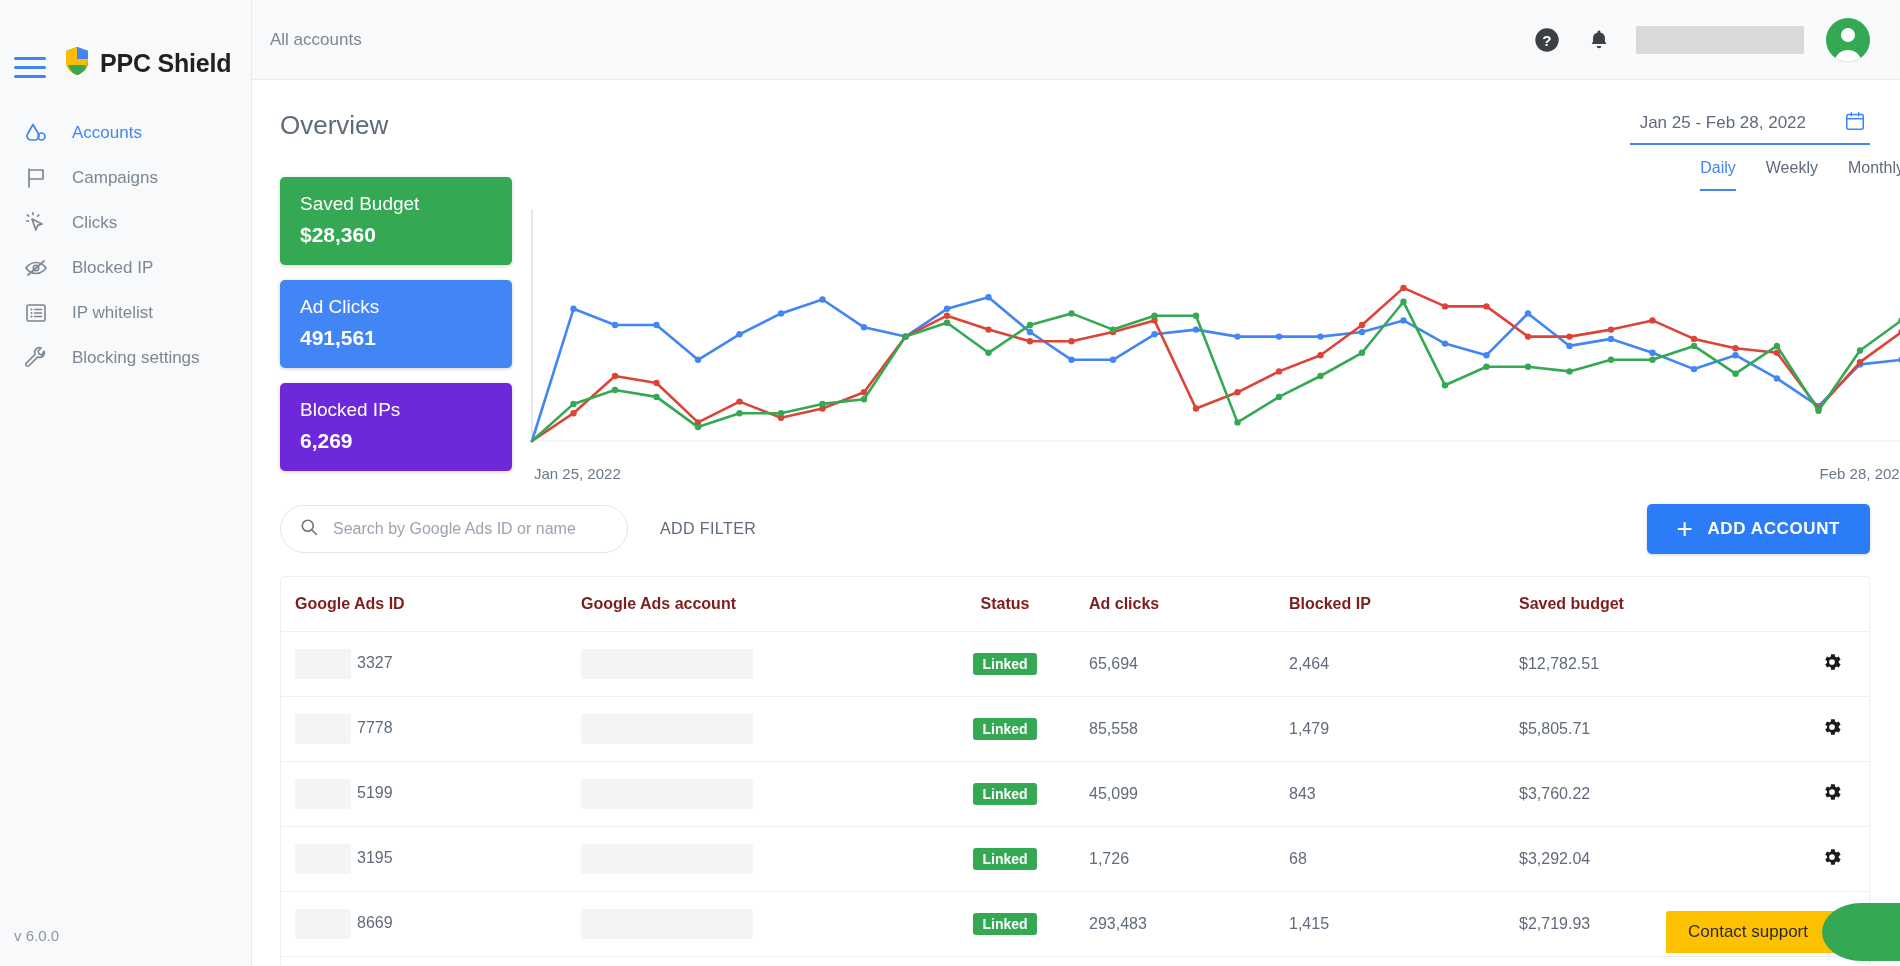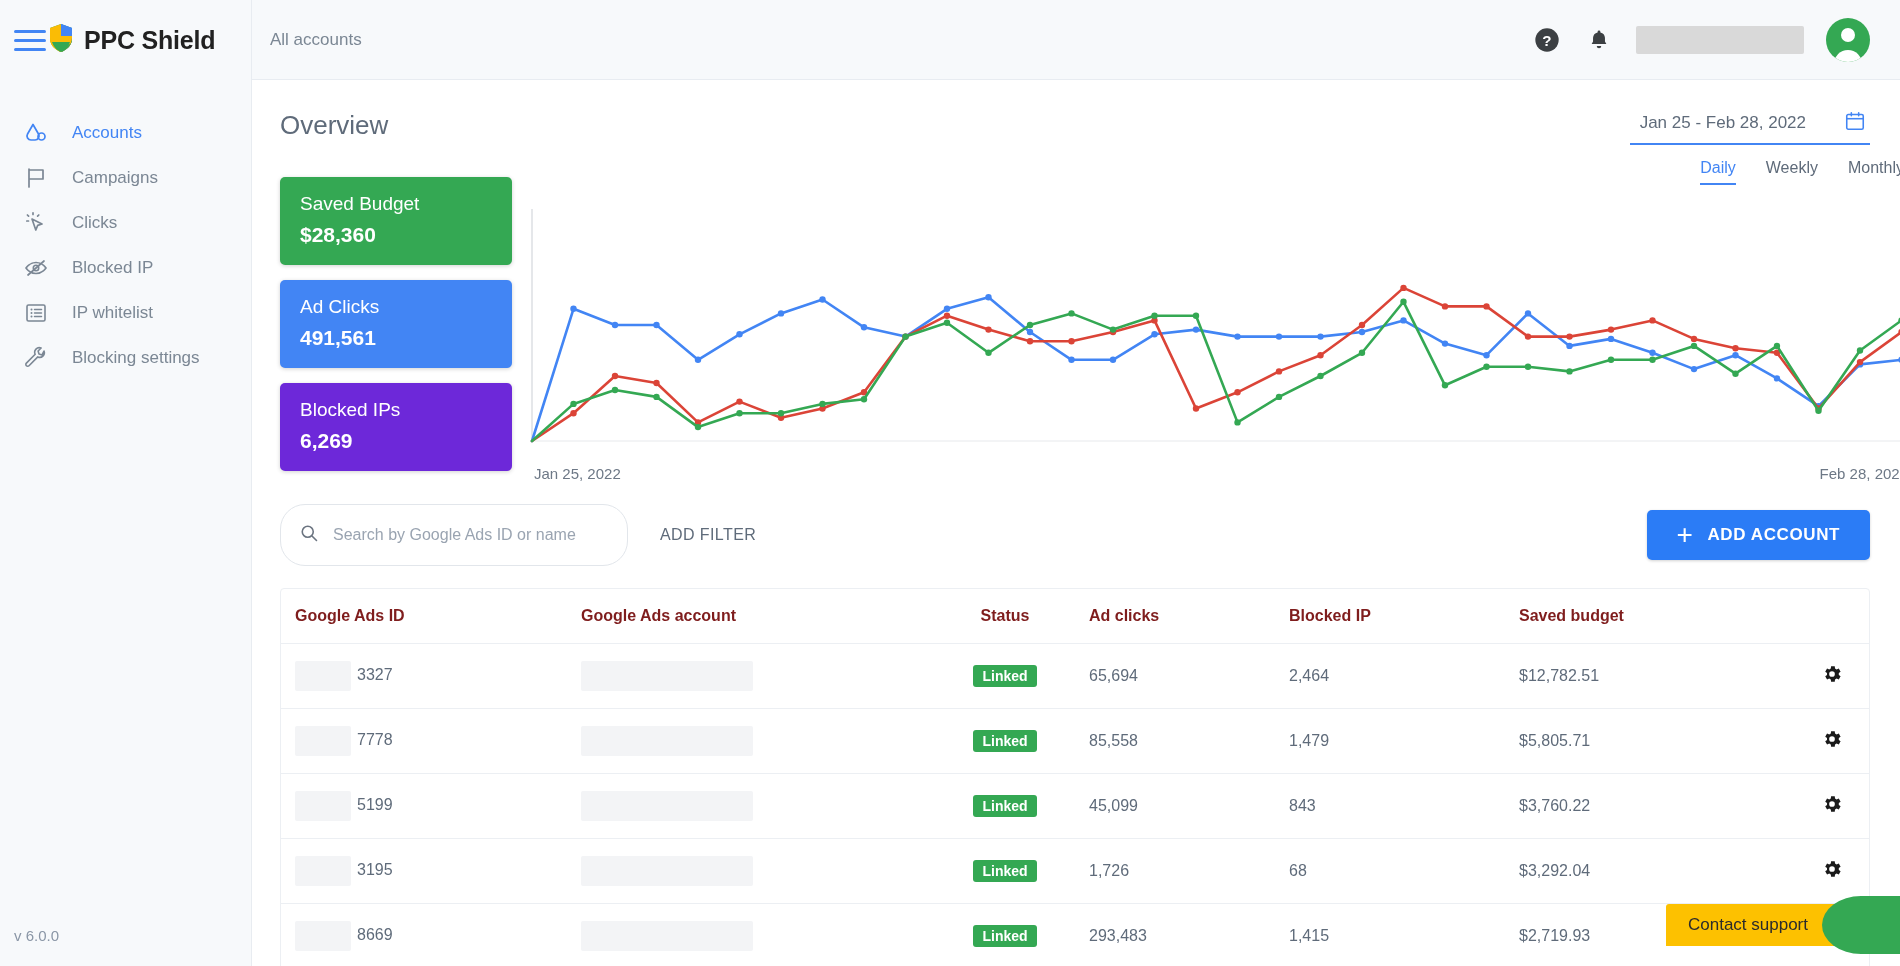--- a/index.html
+++ b/index.html
@@ -14,21 +14,21 @@
 
   
   .sidebar {
     width: 252px; min-width: 252px; height: 966px;
     background: #f7f9fb;
     border-right: 1px solid #e8ecf1;
     position: relative;
     display: flex; flex-direction: column;
   }
   .brand-row {
-    height: 80px; display: flex; align-items: center; 
+    height: 80px; display: flex; align-items: flex-end; gap: 16px;
     padding-left: 14px;
   }
   .hamburger { width: 34px; height: 26px; display:flex; flex-direction:column; justify-content:center; gap:6px; cursor:pointer; }
   .hamburger i { display:block; height:3px; background:#4285f4; border-radius:2px; }
   .hamburger i:nth-child(1){ width:32px; }
   .hamburger i:nth-child(2){ width:32px; }
   .hamburger i:nth-child(3){ width:32px; }
   .brand { display:flex; align-items:center; gap:10px; }
   .brand-name { font-size: 25px; font-weight: 700; color: #212121; letter-spacing: -0.2px; }
 
@@ -79,33 +79,33 @@
   .kpis { width: 232px; min-width: 232px; display:flex; flex-direction:column; gap: 15px; padding-top: 18px; }
   .kpi {
     border-radius: 5px; padding: 16px 18px 18px 20px; color: #fff;
     box-shadow: 0 1px 4px rgba(0,0,0,.18);
   }
   .kpi-label { font-size: 19px; font-weight: 500; margin-bottom: 8px; }
   .kpi-value { font-size: 21px; font-weight: 700; }
 
   .chart-wrap { flex:1; position: relative; padding-left: 12px; }
   .chart-tabs { display:flex; gap: 30px; justify-content:flex-end; padding-right: 30px; height: 34px; align-items:flex-start; }
-  .chart-tab { font-size: 16px; color: #5f6b7a; cursor:pointer; padding-bottom: 6px; }
+  .chart-tab { font-size: 16px; color: #5f6b7a; cursor:pointer; padding-bottom: 12px; }
   .chart-tab.active { color: #4285f4; border-bottom: 2px solid #4285f4; }
 
   .chart-area { position: relative; height: 262px; margin-top: 4px; overflow: hidden; }
   .chart-area svg { display:block; }
   .chart-x-labels { display:flex; justify-content:space-between; padding: 6px 0 0 10px; }
   .chart-x-labels span { font-size: 15px; color: #6d7886; }
   .chart-x-labels span:last-child { padding-right: 26px; }
 
   
   .toolbar { display:flex; align-items:center; padding: 22px 30px 0 28px; }
   .search {
-    width: 348px; height: 62px; border: 1px solid #e2e6eb; border-radius: 25px;
+    width: 348px; height: 48px; border: 1px solid #e2e6eb; border-radius: 25px;
     display:flex; align-items:center; gap: 14px; padding: 0 18px; background:#fff;
   }
   .search input {
     border:none; outline:none; font-size: 16px; color:#5f6b7a; width: 100%;
     font-family: "Liberation Sans", sans-serif; background: transparent;
   }
   .search input::placeholder { color:#9aa4b1; }
   .add-filter { margin-left: 32px; font-size: 16px; color:#5f6b7a; letter-spacing:.4px; cursor:pointer; }
   .add-account {
     margin-left:auto; background:#2b7cf6; color:#fff; border:none; border-radius:5px;
@@ -137,21 +137,21 @@
   .mask-id { width: 56px; margin-right: 6px; }
   .mask-acct { width: 172px; }
   .badge {
     display:inline-block; background:#34a853; color:#fff; font-size: 14px; font-weight:700;
     padding: 3px 9px; border-radius: 3px;
   }
   .gear { cursor:pointer; display:inline-block; }
 
   
   .support {
-    position:absolute; right: 0px; bottom: 12px; z-index: 40;
+    position:absolute; right: 0px; bottom: 5px; z-index: 40;
     display:flex; align-items:center;
   }
   .support-bar {
     background:#fdc100; height: 42px; display:flex; align-items:center;
     padding: 0 28px 0 22px; font-size: 17px; color:#2b2b2b;
     border-radius: 3px 0 0 0;
   }
   .support-leaf {
     width: 78px; height: 58px; background:#34a853;
     border-radius: 50% 0 0 50%; margin-left:-14px; align-self:flex-end;

